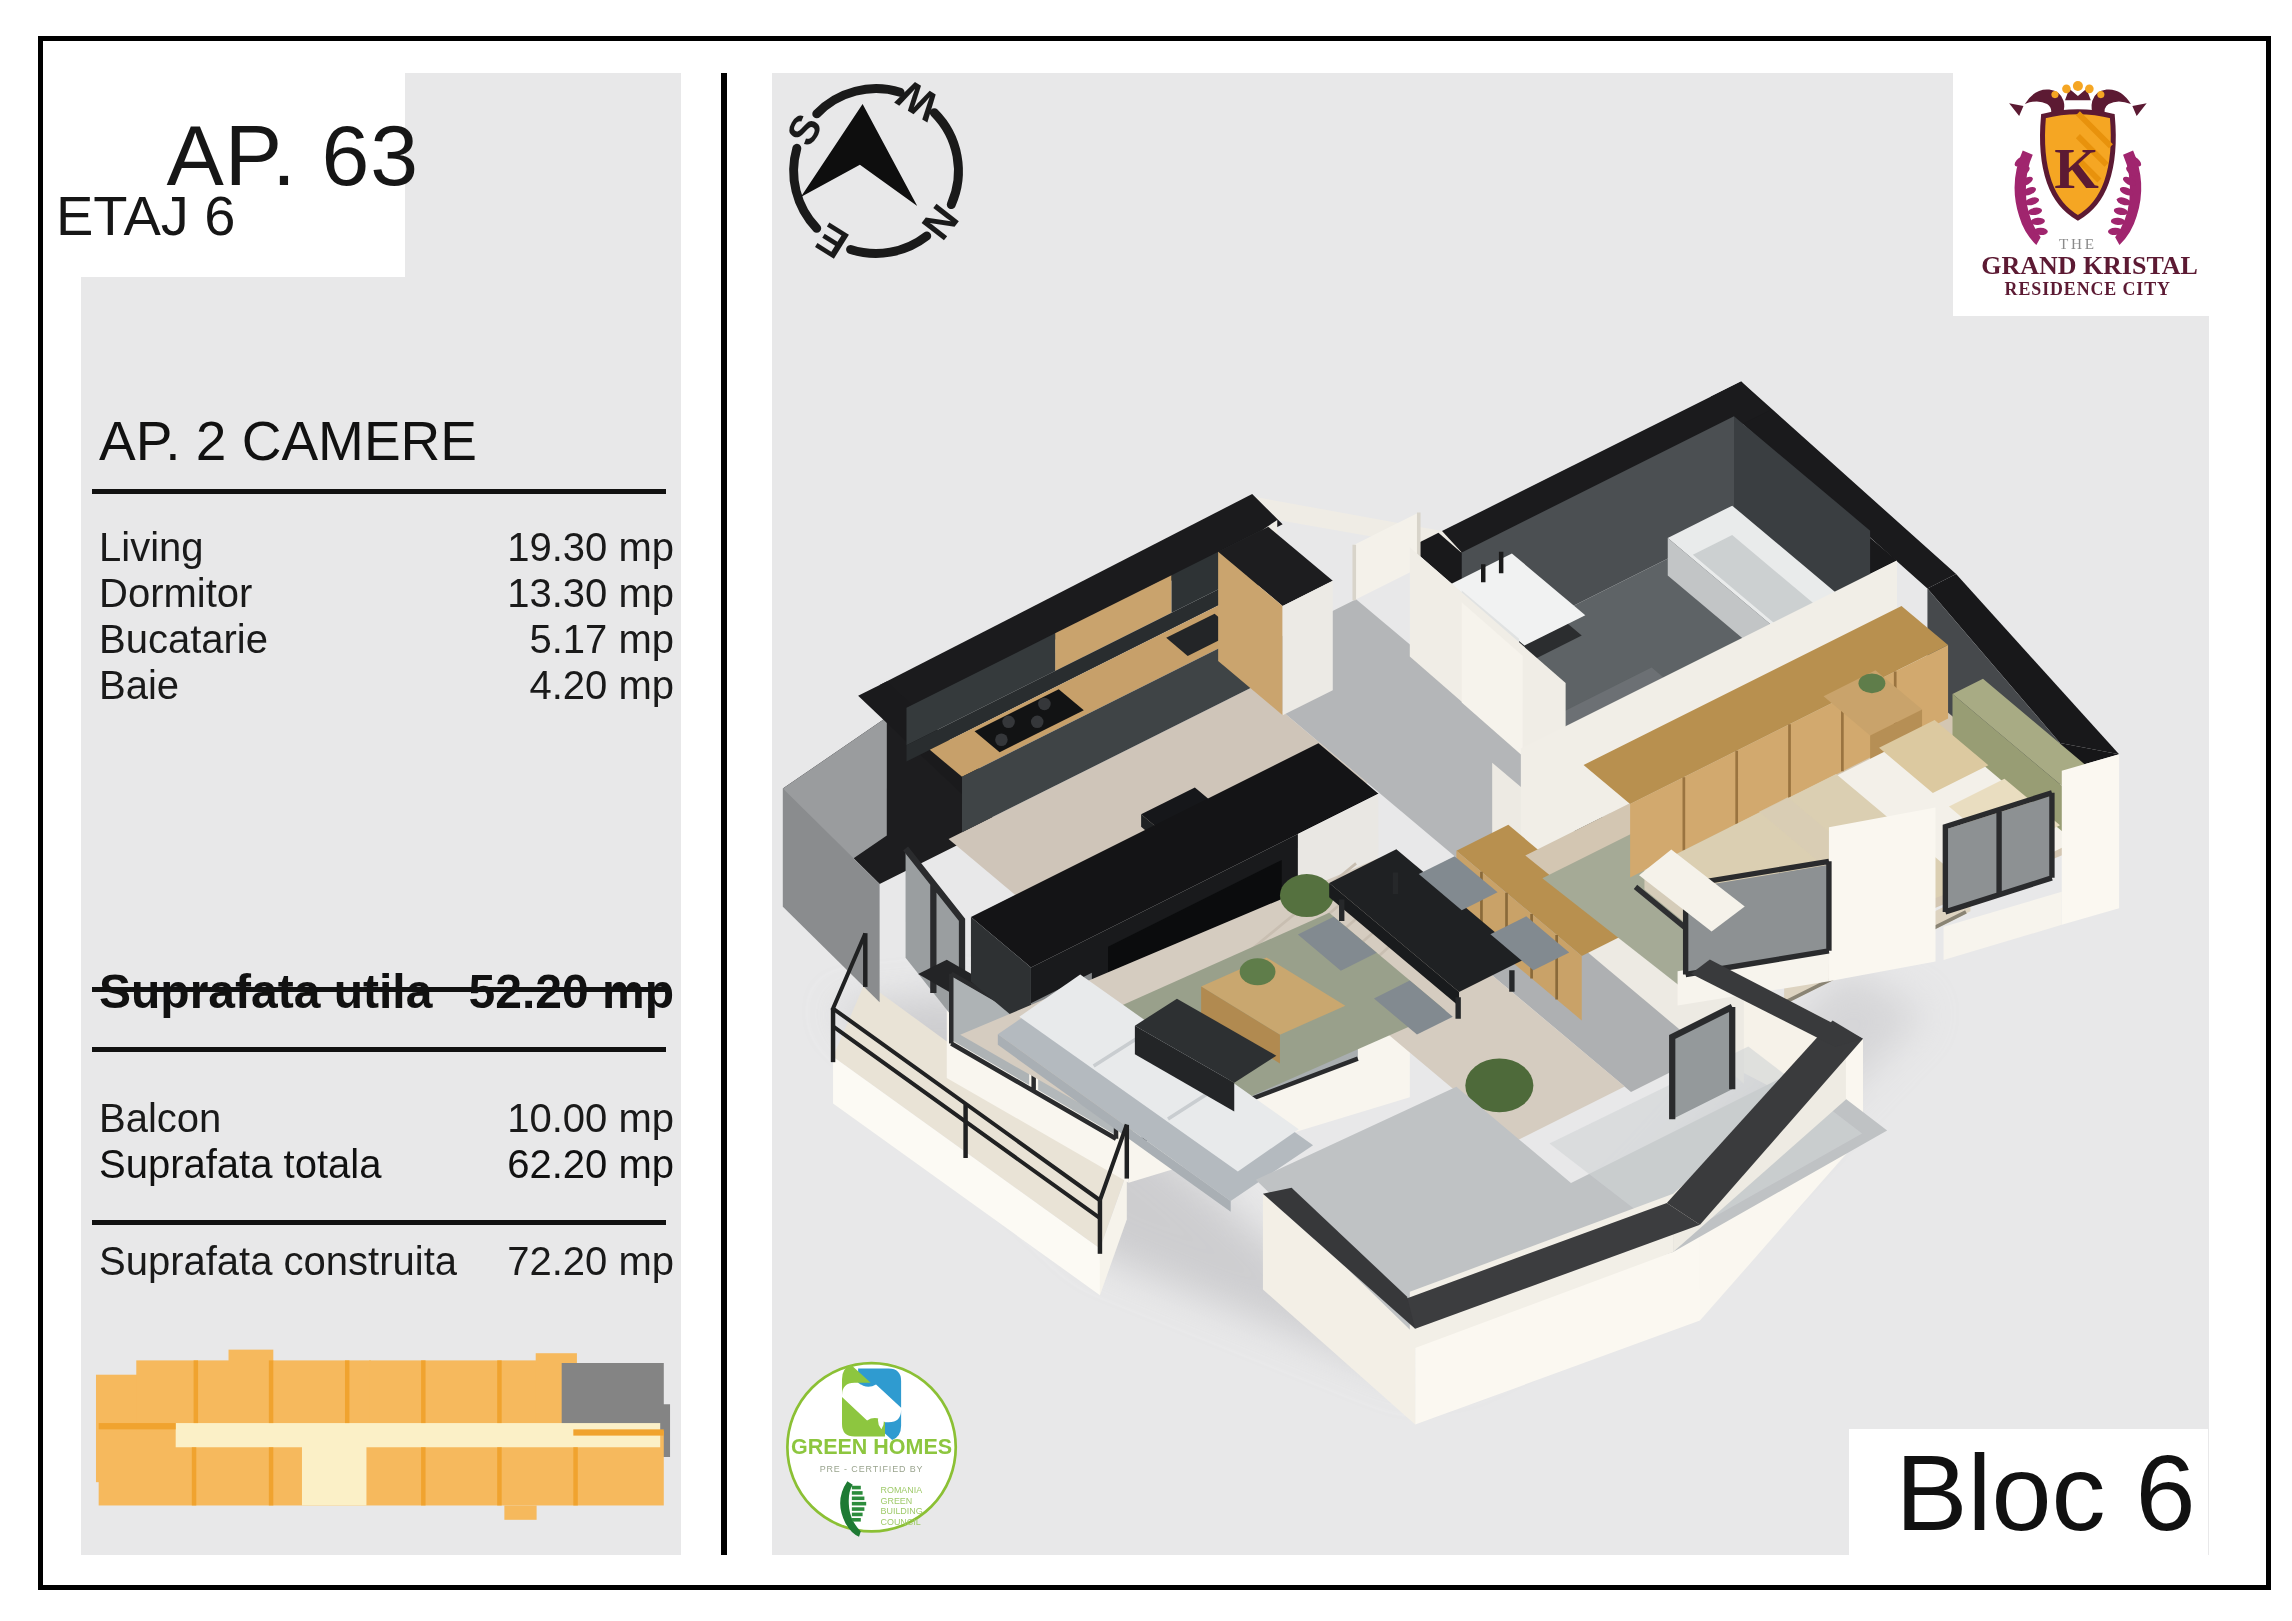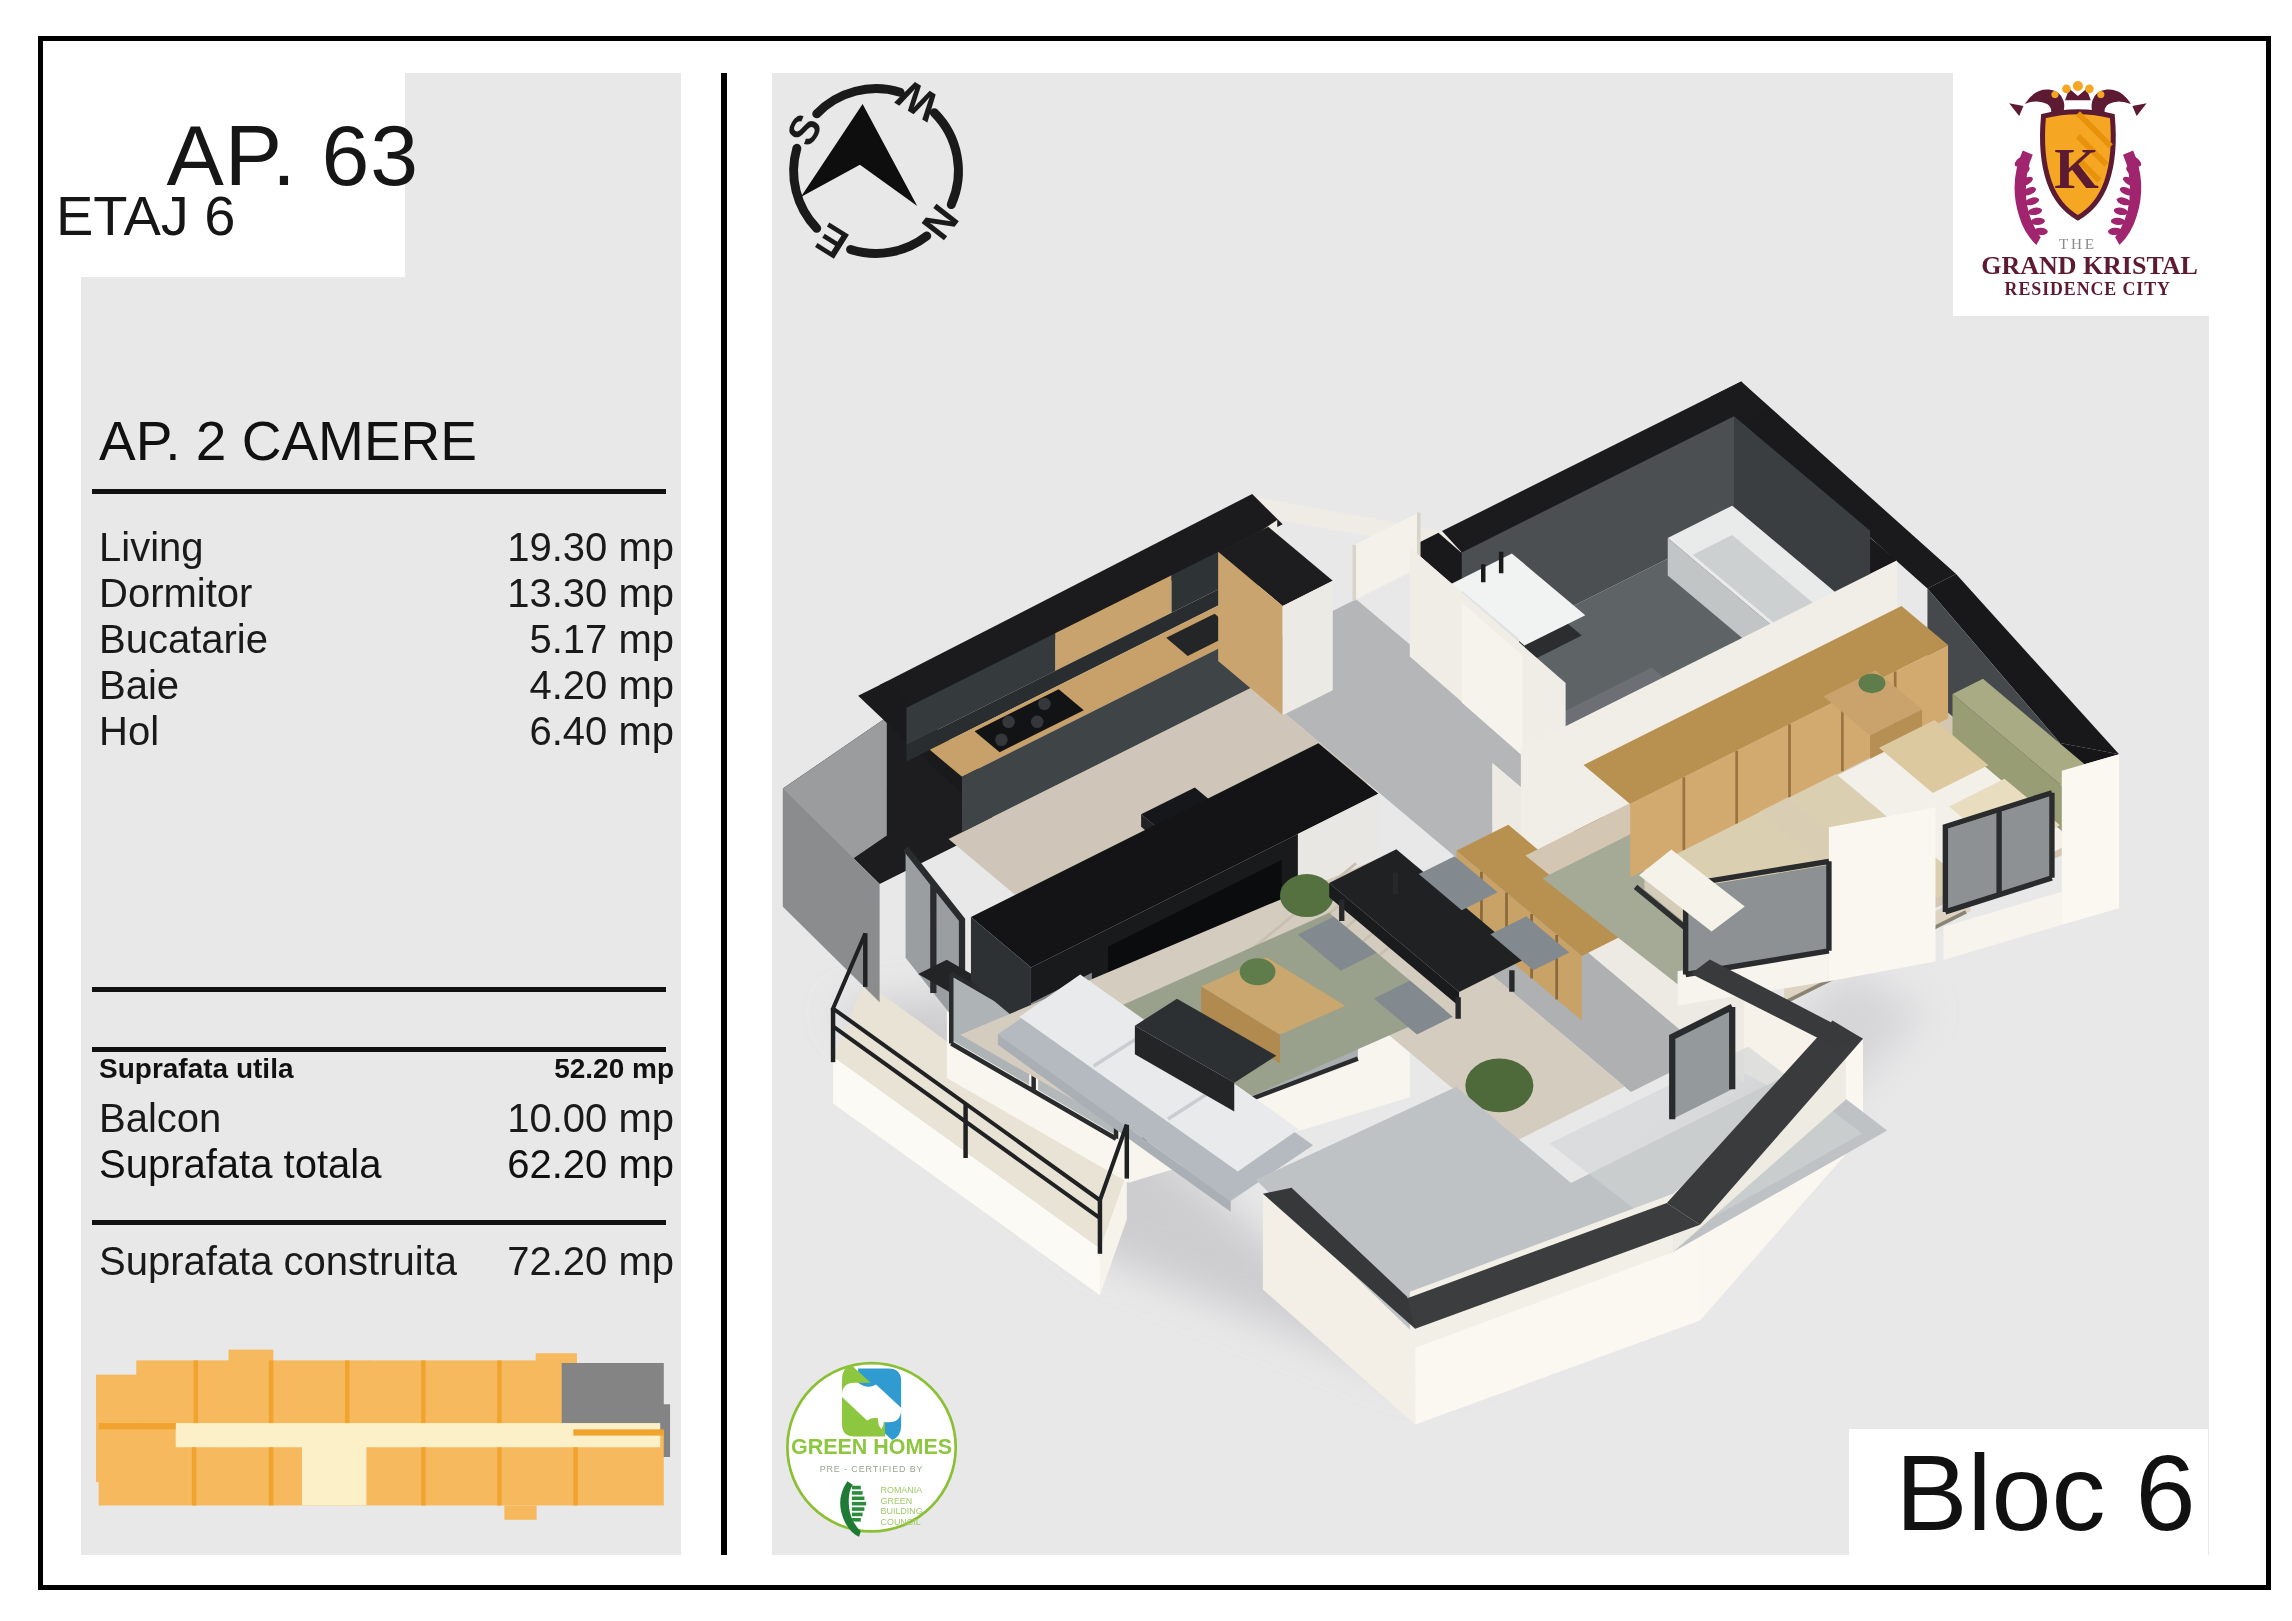--- a/index.html
+++ b/index.html
@@ -23,26 +23,25 @@
 
 <div class="abs" style="left:99px;top:409px;font-size:55px;font-weight:normal;color:#111;">AP. 2 CAMERE</div>
 
 <div class="abs" style="left:92px;top:489px;width:574px;height:5.4px;background:#111;"></div>
 
 <div class="abs" style="left:99px;top:524px;width:575px;font-size:40px;color:#1a1a1a;line-height:46px;">
 <div>Living<span style="float:right">19.30 mp</span></div>
 <div>Dormitor<span style="float:right">13.30 mp</span></div>
 <div>Bucatarie<span style="float:right">5.17 mp</span></div>
 <div>Baie<span style="float:right">4.20 mp</span></div>
-<div>Hol<span style="float:right">6.40 mp</span></div>
 </div>
 
 <div class="abs" style="left:92px;top:987px;width:574px;height:5.4px;background:#111;"></div>
 
-<div class="abs" style="left:99px;top:1053px;width:575px;font-size:28px;font-weight:bold;color:#111;">Suprafata utila<span style="float:right">52.20 mp</span></div>
+<div class="abs" style="left:99px;top:964px;width:575px;font-size:48px;font-weight:bold;color:#111;">Suprafata utila<span style="float:right">52.20 mp</span></div>
 
 <div class="abs" style="left:92px;top:1047px;width:574px;height:5.4px;background:#111;"></div>
 
 <div class="abs" style="left:99px;top:1096px;width:575px;font-size:40px;color:#1a1a1a;">Balcon<span style="float:right">10.00 mp</span></div>
 
 <div class="abs" style="left:99px;top:1142px;width:575px;font-size:40px;font-weight:normal;color:#111;">Suprafata totala<span style="float:right">62.20 mp</span></div>
 
 <div class="abs" style="left:92px;top:1220px;width:574px;height:5.4px;background:#111;"></div>
 
 <div class="abs" style="left:99px;top:1239px;width:575px;font-size:40px;color:#1a1a1a;">Suprafata construita<span style="float:right">72.20 mp</span></div>

